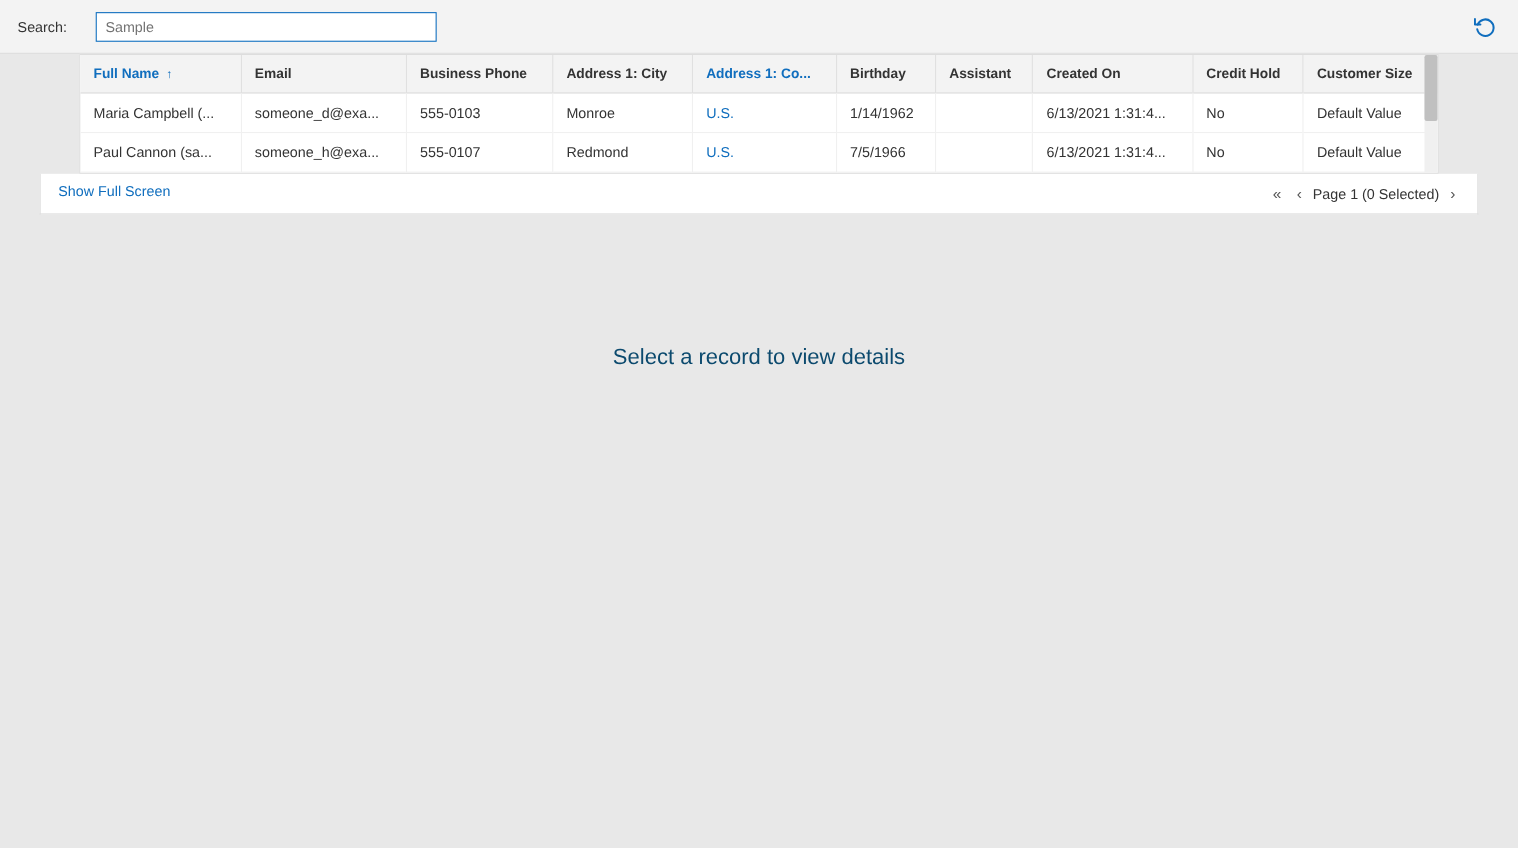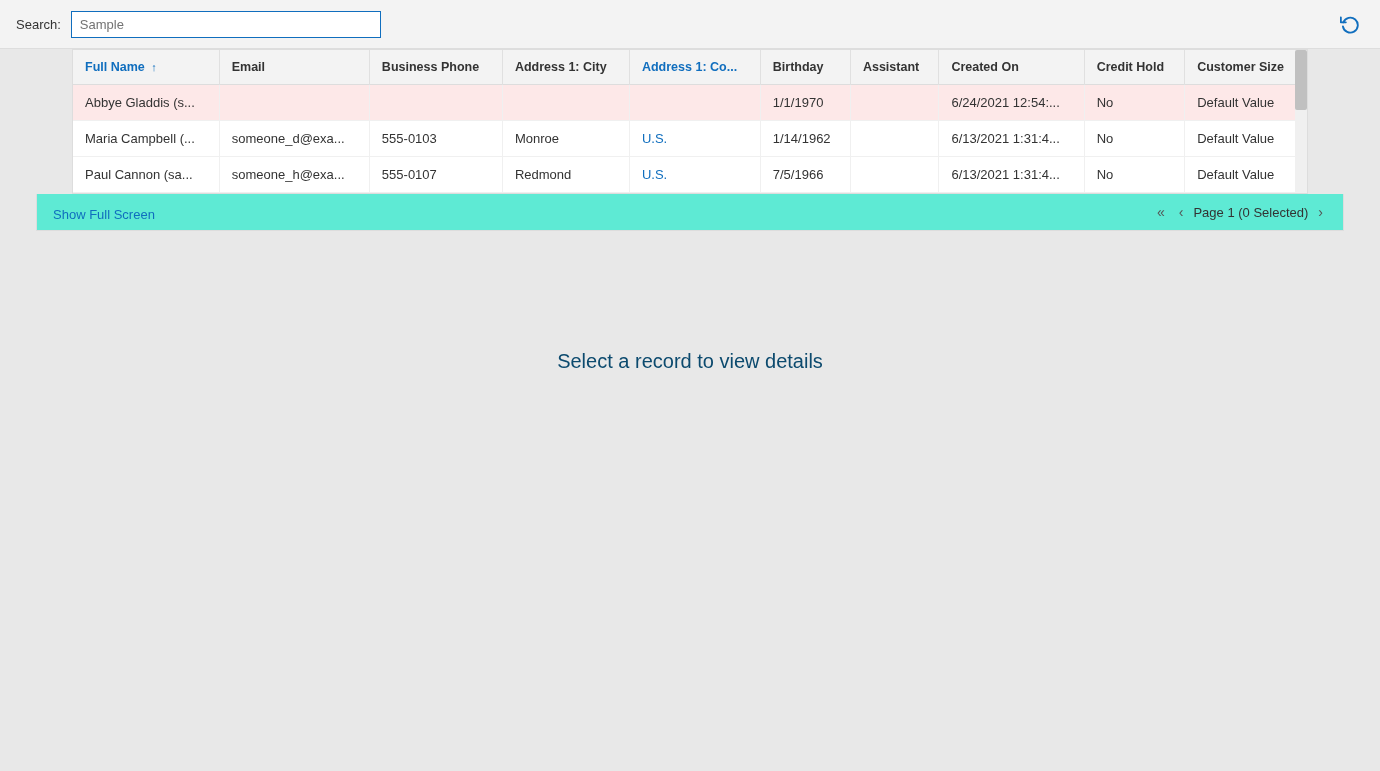--- a/index.html
+++ b/index.html
@@ -10,21 +10,21 @@
       color: #333;
       width: 1380px;
       min-height: 771px;
     }
 
     .top-bar {
       background: #f3f3f3;
       padding: 10px 16px;
       display: flex;
       align-items: center;
-      gap: 10px;
+      gap: 26px;
       border-bottom: 1px solid #ddd;
     }
 
     .search-label {
       font-size: 13px;
       color: #333;
       white-space: nowrap;
     }
 
     .search-input {
@@ -117,25 +117,25 @@
       top: 0;
       right: 0;
       width: 12px;
       height: 60px;
       background: #c0c0c0;
       border-radius: 2px;
     }
 
     .footer-bar {
       display: flex;
-      align-items: flex-end;
+      align-items: flex-start;
       justify-content: space-between;
       padding: 8px 16px;
       margin: 0 36px;
-      background: #5eead4;
+      background: #ffffff;
       border: 1px solid #ddd;
       border-top: none;
     }
 
     .show-full-screen {
       color: #106ebe;
       font-size: 13px;
       cursor: pointer;
       text-decoration: none;
     }
@@ -204,32 +204,20 @@
           <th>Address 1: City</th>
           <th style="color:#106ebe;">Address 1: Co...</th>
           <th>Birthday</th>
           <th>Assistant</th>
           <th>Created On</th>
           <th>Credit Hold</th>
           <th>Customer Size</th>
         </tr>
       </thead>
       <tbody id="table-body">
-      <tr class="highlighted">
-            <td>Abbye Gladdis (s...</td>
-            <td></td>
-            <td></td>
-            <td></td>
-            <td></td>
-            <td>1/1/1970</td>
-            <td></td>
-            <td>6/24/2021 12:54:...</td>
-            <td>No</td>
-            <td>Default Value</td>
-          </tr>
           <tr>
             <td>Maria Campbell (...</td>
             <td>someone_d@exa...</td>
             <td>555-0103</td>
             <td>Monroe</td>
             <td class="link-cell">U.S.</td>
             <td>1/14/1962</td>
             <td></td>
             <td>6/13/2021 1:31:4...</td>
             <td>No</td>

